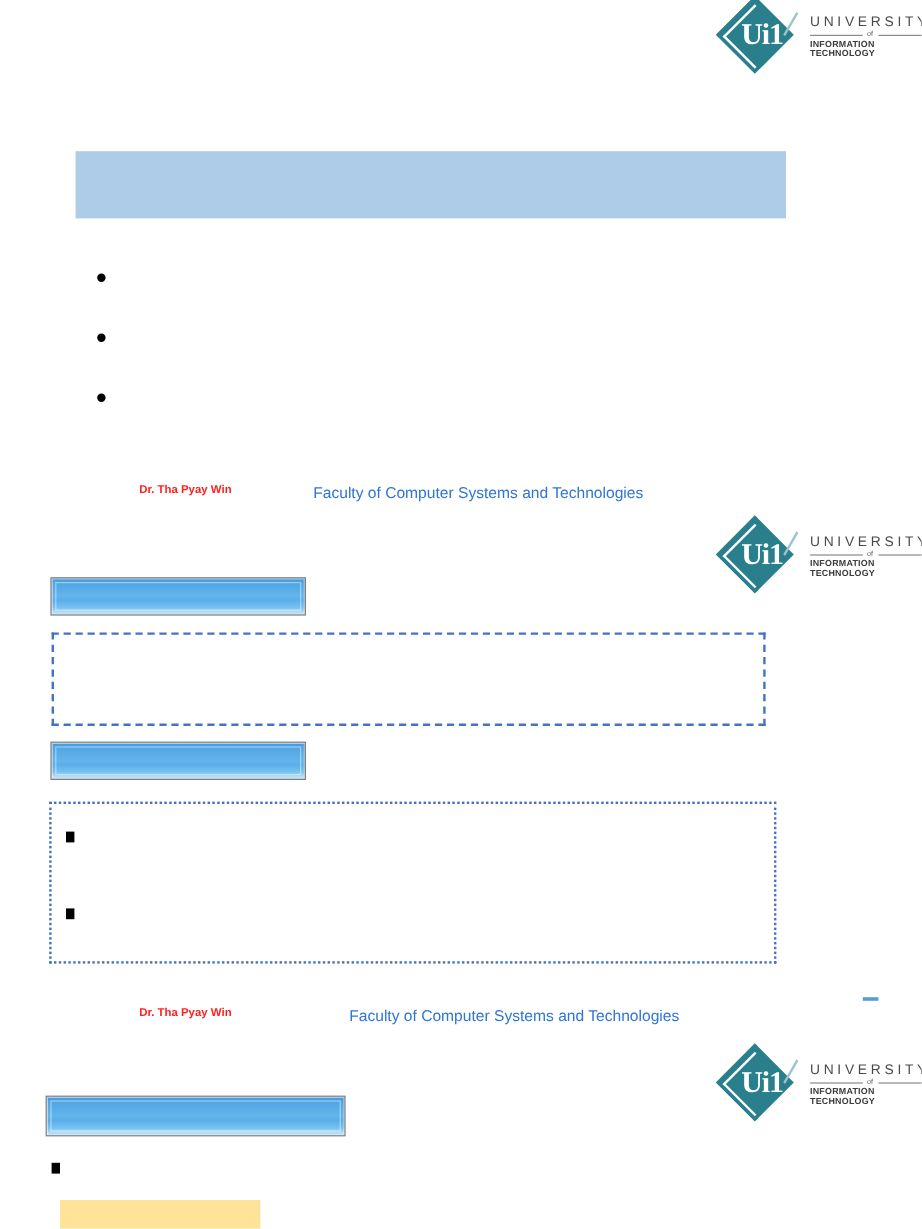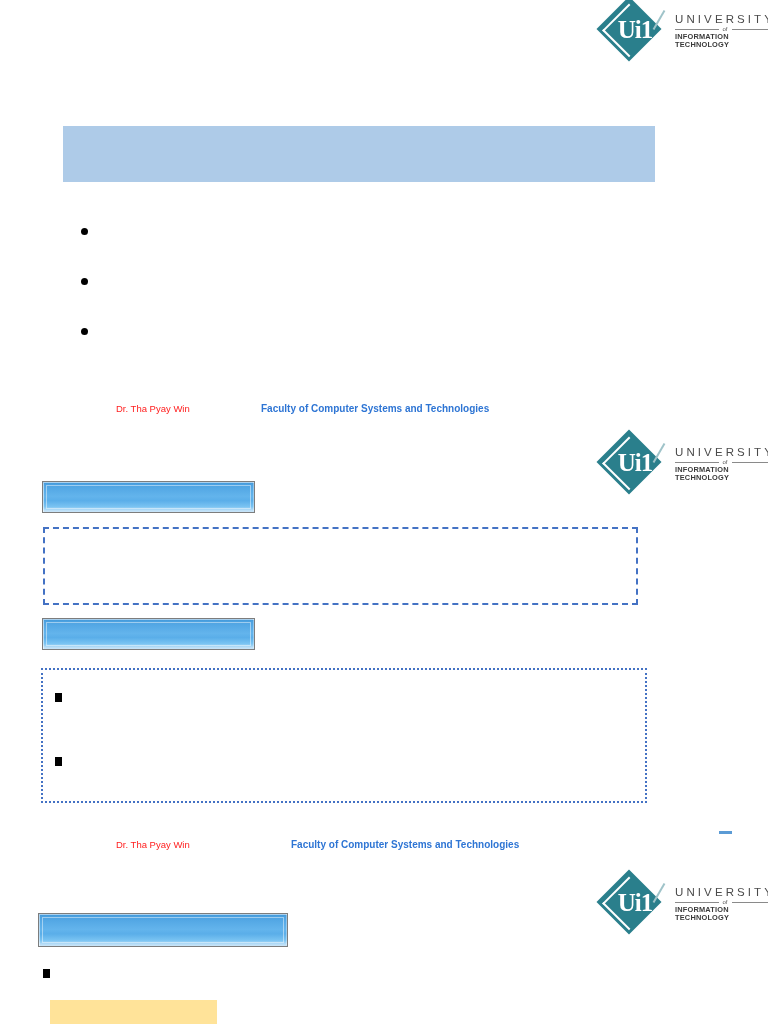--- a/index.html
+++ b/index.html
@@ -147,28 +147,28 @@
     font-size: 15px;
     color: #000000;
     line-height: 1.35;
   }
 
   
   .footer { position: absolute; width: 100%; height: 18px; }
   .footer-name {
     position: absolute;
     font-size: 9.5px;
-    font-weight: 400;
+    font-weight: 700;
     color: #ff2020;
     white-space: nowrap;
   }
   .footer-faculty {
     position: absolute;
-    font-size: 10px;
-    font-weight: 700;
+    font-size: 13px;
+    font-weight: 400;
     color: #2e75d4;
     white-space: nowrap;
   }
 
   
   .gbanner {
     position: absolute;
     background: linear-gradient(to bottom,
                 #3f96d8 0%, #4ea3e2 10%, #63b4ec 48%,
                 #5aaee9 62%, #79c3f2 82%, #bcdff7 95%, #9ecff2 100%);

